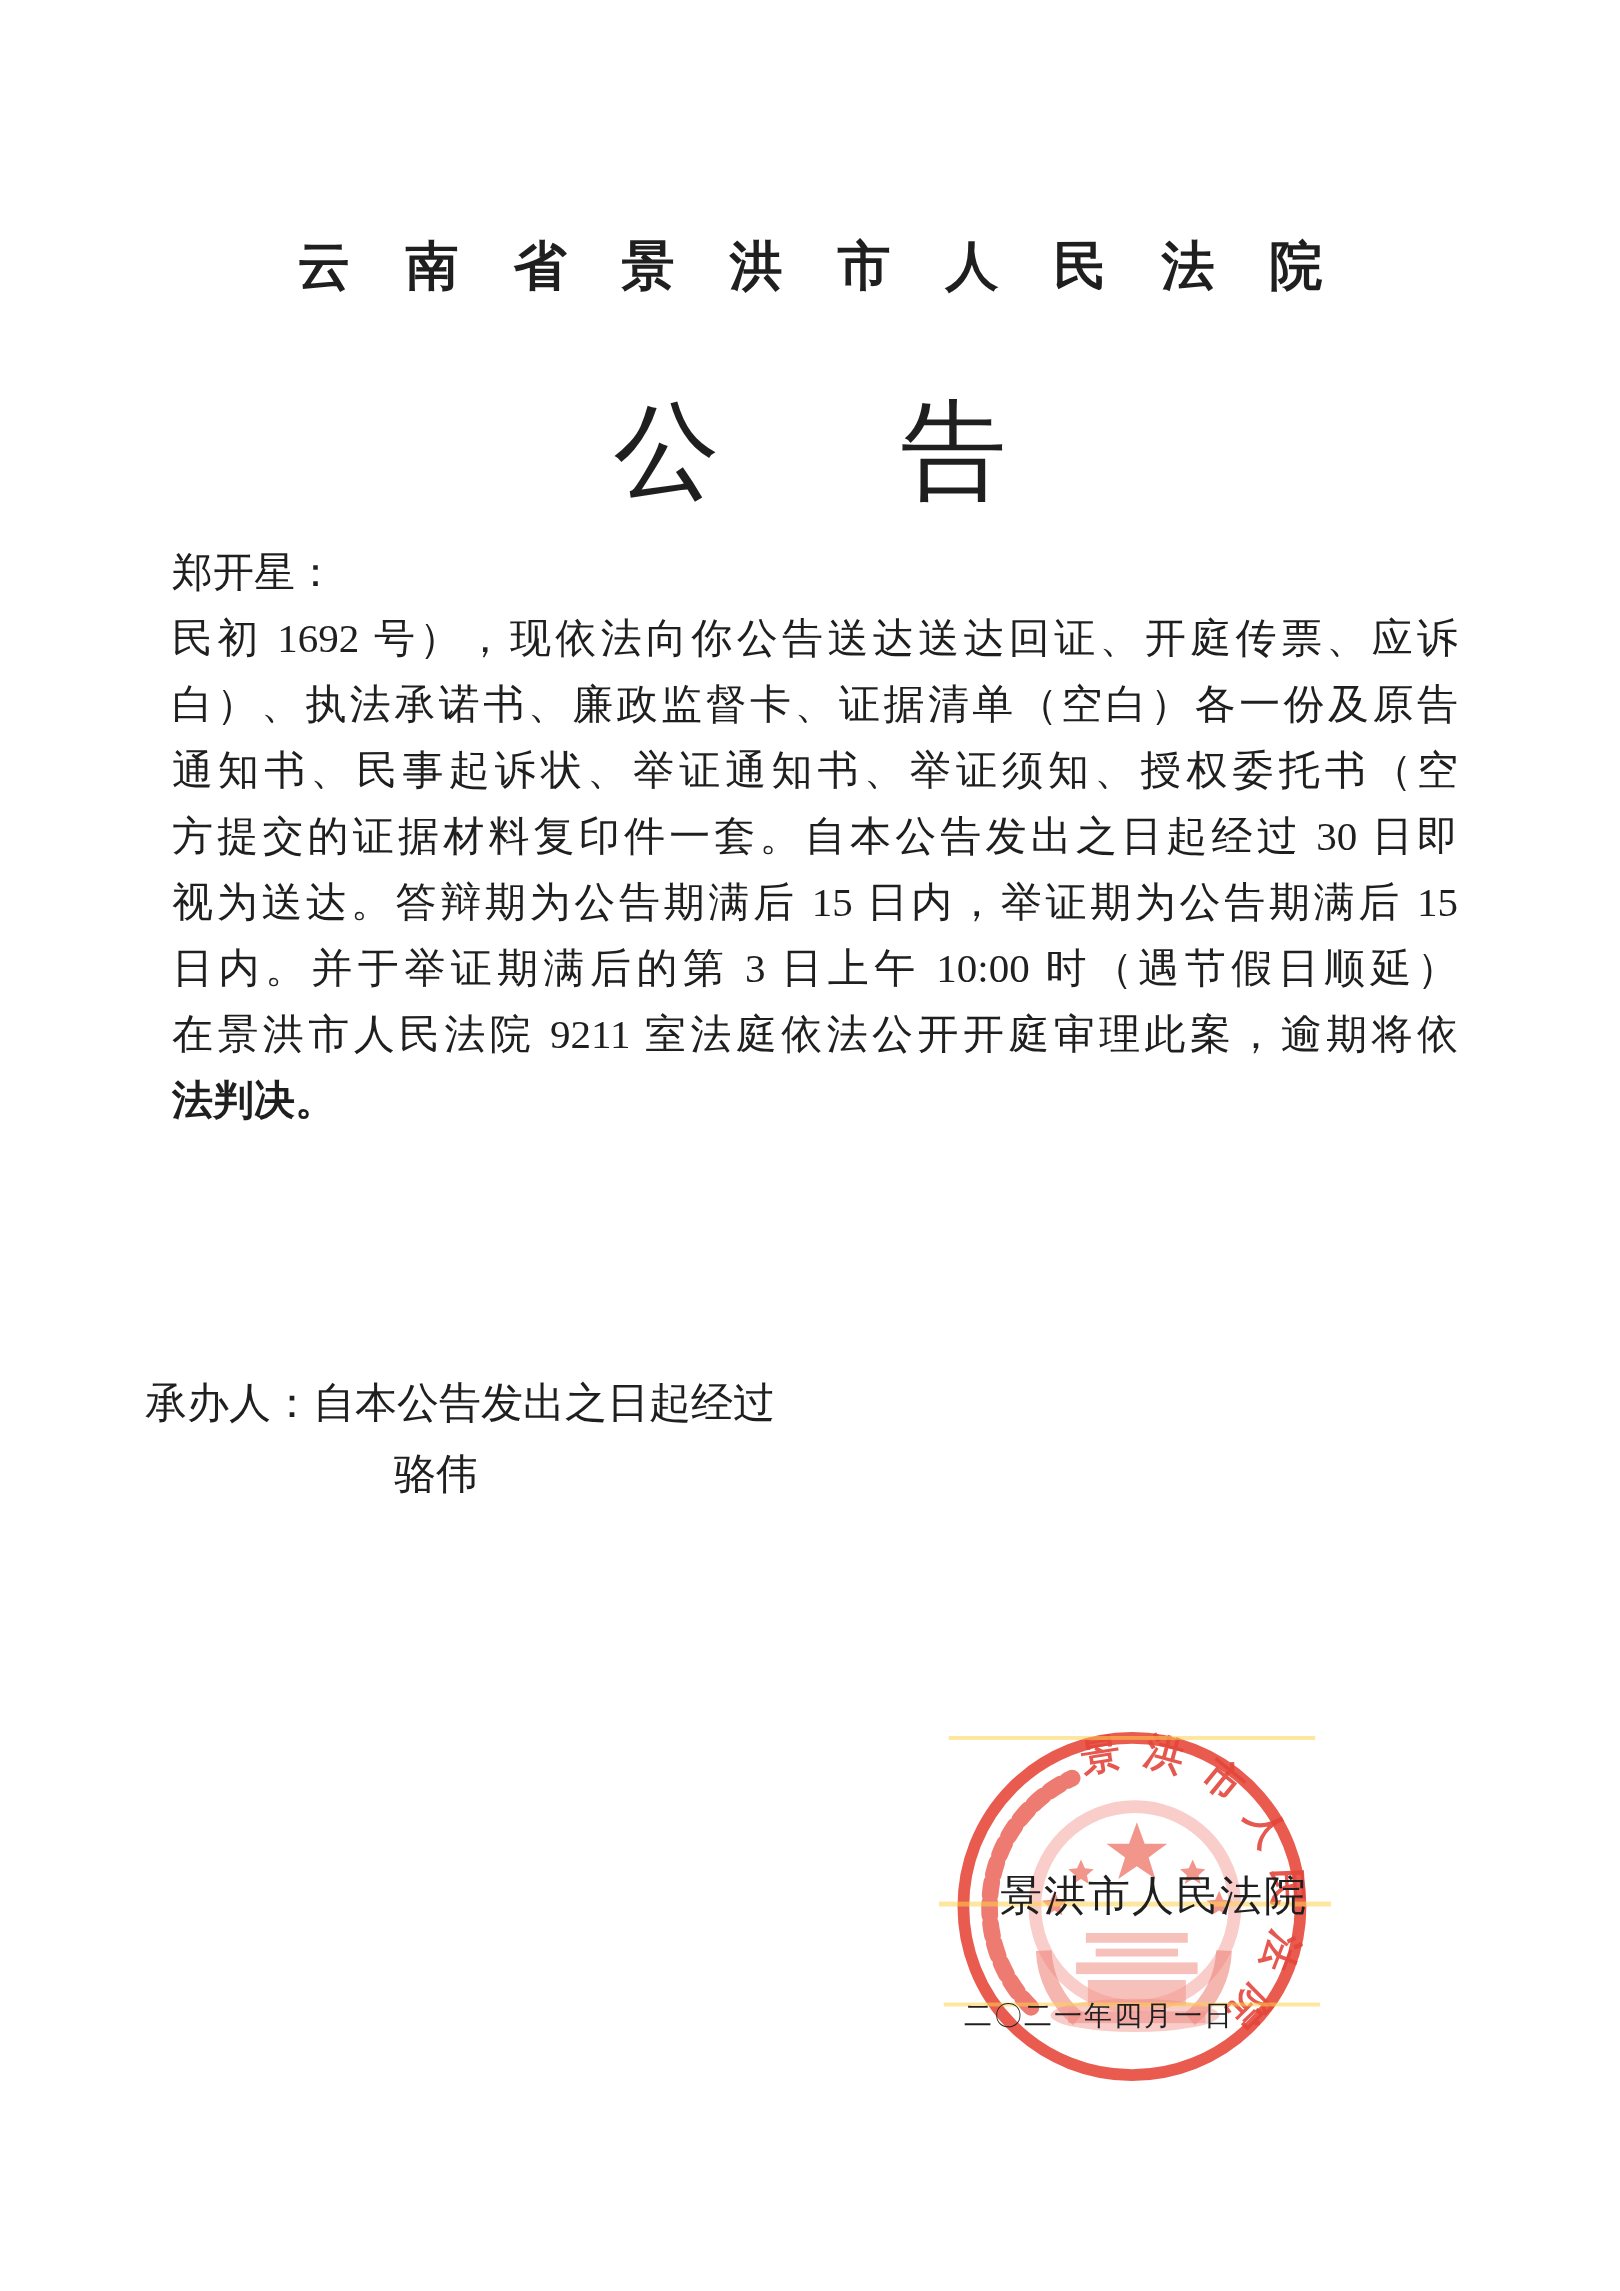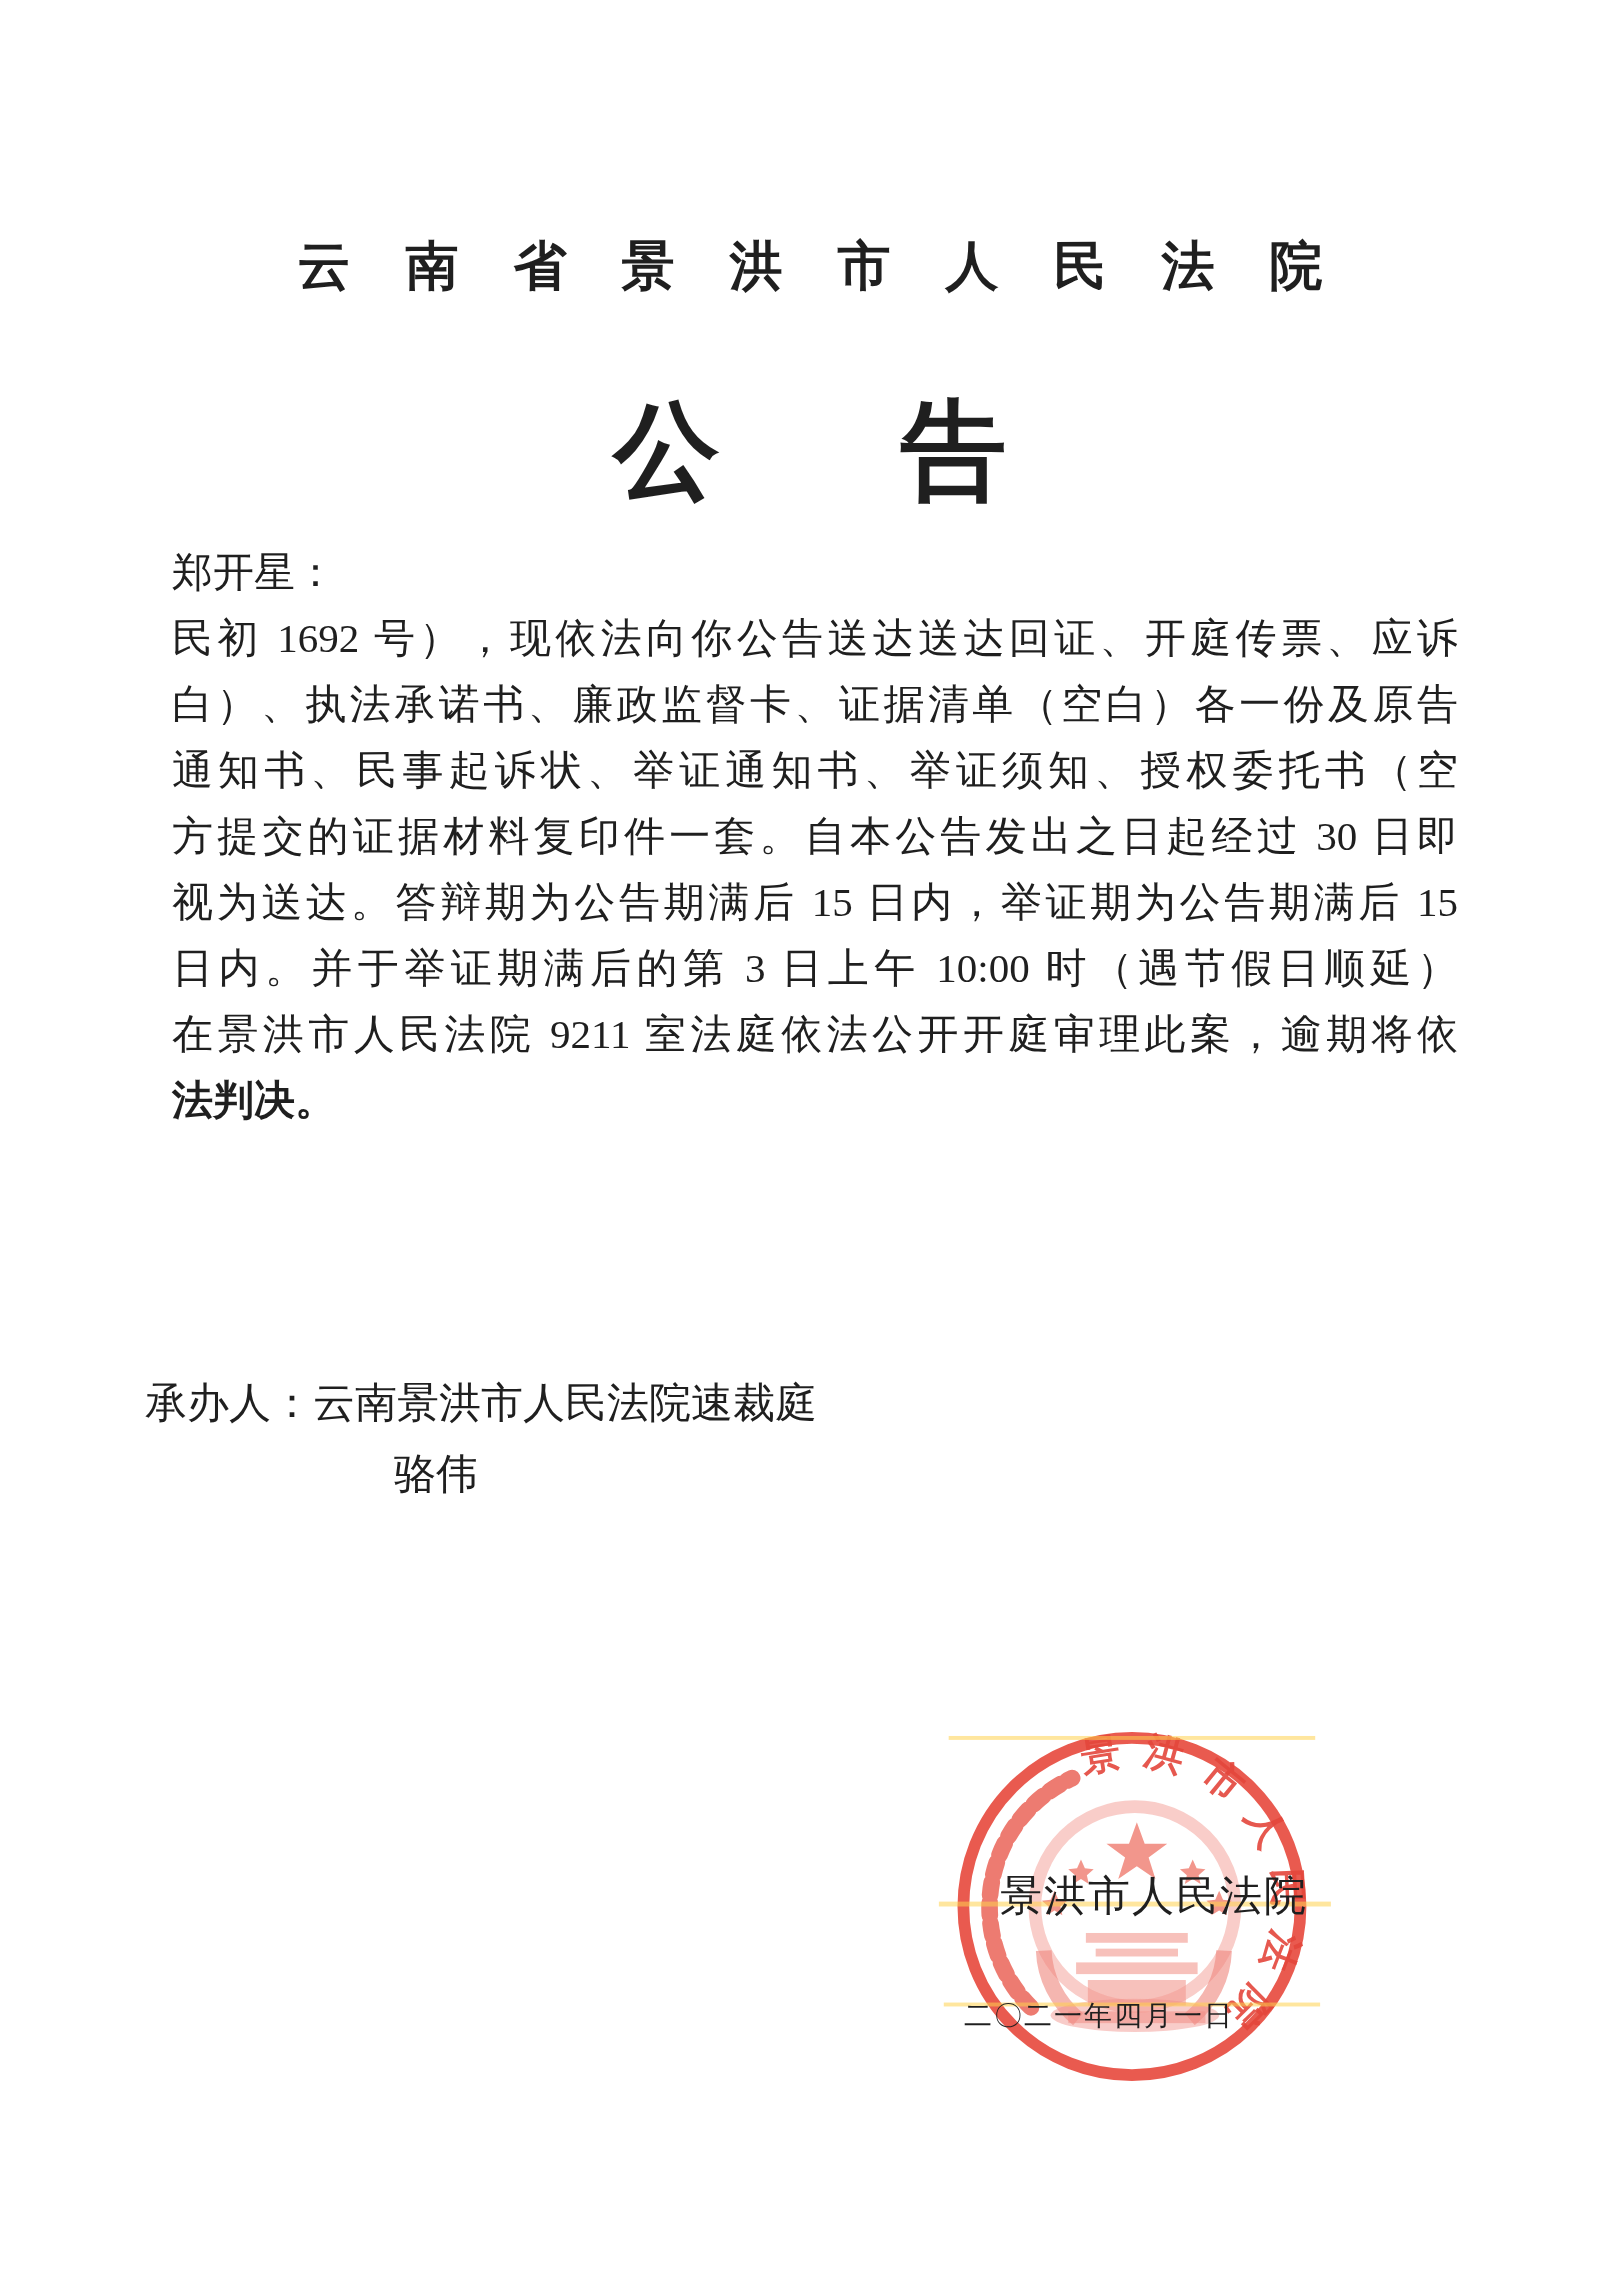--- a/index.html
+++ b/index.html
@@ -12,21 +12,21 @@
   }
   .page{position:absolute;inset:0;}
   .court-title{
     position:absolute;top:231px;left:0;width:100%;
     text-align:center;font-size:53px;font-weight:bold;
     white-space:nowrap;
   }
   .court-title .sp{letter-spacing:55px;margin-right:-55px;display:inline-block;}
   .doc-title{
     position:absolute;top:380px;left:0;width:100%;
-    text-align:center;font-size:106px;font-weight:bold;
+    text-align:center;font-size:106px;font-weight:normal;
     white-space:nowrap;
   }
   .doc-title .sp{letter-spacing:181px;margin-right:-181px;display:inline-block;}
   .body-block{
     position:absolute;top:539px;left:172px;width:1286px;
     font-size:41px;line-height:66px;
   }
   .addressee{text-align:left;}
   .bline{
     text-align:justify;
@@ -75,21 +75,21 @@
     <div class="bline">白）、执法承诺书、廉政监督卡、证据清单（空白）各一份及原告</div>
     <div class="bline">通知书、民事起诉状、举证通知书、举证须知、授权委托书（空</div>
     <div class="bline">方提交的证据材料复印件一套。自本公告发出之日起经过 30 日即</div>
     <div class="bline">视为送达。答辩期为公告期满后 15 日内，举证期为公告期满后 15</div>
     <div class="bline">日内。并于举证期满后的第 3 日上午 10:00 时（遇节假日顺延）</div>
     <div class="bline">在景洪市人民法院 9211 室法庭依法公开开庭审理此案，逾期将依</div>
     <div class="bline last">法判决。</div>
   </div>
 
   <div class="handler-block">
-    <div>承办人：云南景洪市人民法院速裁庭</div>
+    <div>承办人：自本公告发出之日起经过</div>
     <div class="handler-name">骆伟</div>
   </div>
 
   <svg class="seal-layer" width="1620" height="2292" viewBox="0 0 1653 2338" xmlns="http://www.w3.org/2000/svg">
 
     <g opacity="0.72">
       <circle cx="1158" cy="1945" r="102" fill="none" stroke="#ef8276" stroke-width="13" opacity="0.55"></circle>
       <polygon points="1160,1859 1168,1881 1191,1881 1172,1895 1179,1917 1160,1904 1141,1917 1148,1895 1129,1881 1152,1881" fill="#ee6f60"></polygon>
       <polygon points="1103,1897 1107,1906 1116,1907 1109,1913 1111,1922 1103,1917 1095,1922 1097,1913 1090,1907 1099,1906" fill="#ee6f60"></polygon>
       <polygon points="1076,1929 1080,1938 1089,1939 1082,1945 1084,1954 1076,1949 1068,1954 1070,1945 1063,1939 1072,1938" fill="#ee6f60"></polygon>

